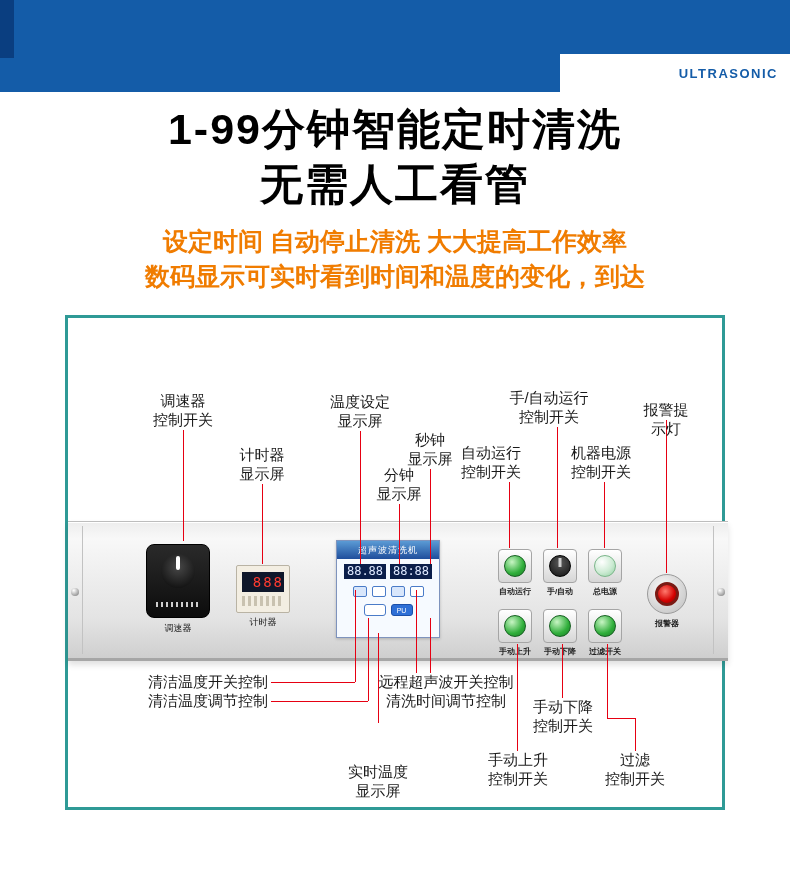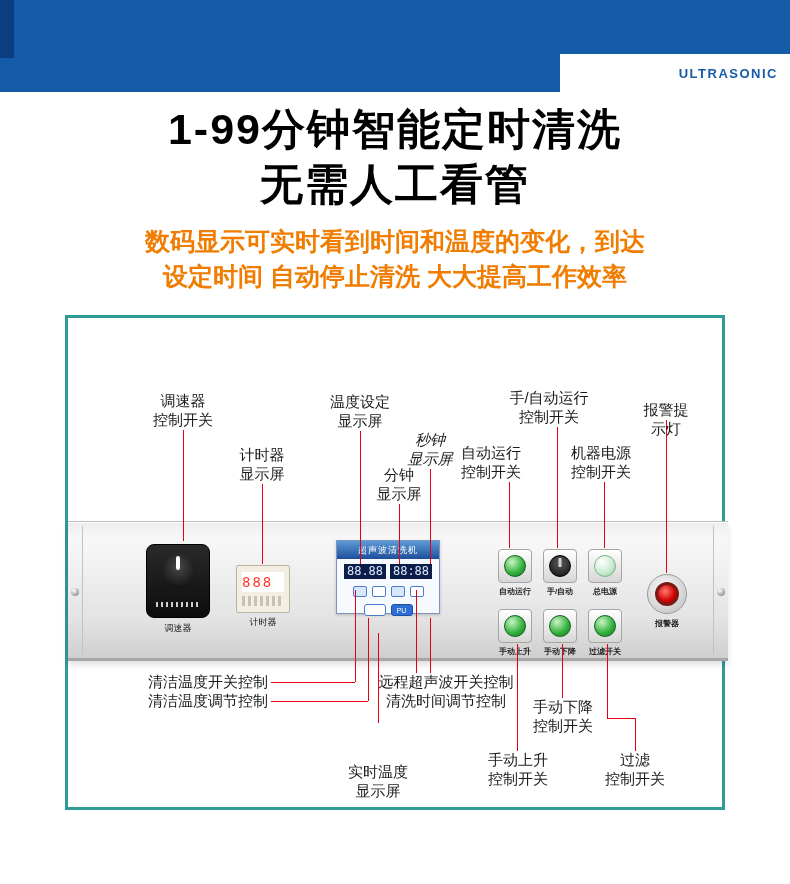--- a/index.html
+++ b/index.html
@@ -36,21 +36,21 @@
     position:relative; width:660px; height:495px; margin:21px auto 0;
     border:3px solid #2f9a96; background:#fff;
   }
 
   .callout {
     position:absolute; transform:translateX(-50%);
     text-align:center; font-size:15px; line-height:1.25;
     color:#1a1a1a; white-space:pre-line; z-index:7;
   }
   .ct0{left:115px;top:74px;} .ct1{left:194px;top:128px;} .ct2{left:292px;top:75px;}
-  .ct3{left:362px;top:113px;font-style:italic;} .ct4{left:331px;top:148px;} .ct5{left:481px;top:71px;}
+  .ct3{left:362px;top:113px;} .ct4{left:331px;top:148px;} .ct5{left:481px;top:71px;}
   .ct6{left:423px;top:126px;} .ct7{left:533px;top:126px;} .ct8{left:598px;top:83px;}
   .cb0{left:140px;top:355px;} .cb1{left:310px;top:405px;margin-top:40px;} .cb2{left:378px;top:355px;}
   .cb3{left:495px;top:380px;} .cb4{left:450px;top:433px;} .cb5{left:567px;top:433px;}
 
   
   .rline { position:absolute; background:#e60012; z-index:6; width:1px; }
   .rline.h { height:1px; }
   .lv-ct0{left:115px;top:112px;height:111px;} .lv-ct1{left:194px;top:166px;height:80px;}
   .lv-ct2{left:292px;top:113px;height:133px;} .lv-ct3{left:362px;top:151px;height:95px;}
   .lv-ct4{left:331px;top:186px;height:60px;} .lv-ct5{left:489px;top:109px;height:121px;}
@@ -93,28 +93,28 @@
     background:radial-gradient(circle at 50% 38%,#484848,#050505); position:relative; }
   .knob::after { content:""; position:absolute; left:50%; top:2px; width:4px; height:14px;
     background:#fff; transform:translateX(-50%); border-radius:2px; }
   .speed-ctrl .sc-strip { width:70%; height:5px; margin:14px auto 0;
     background:repeating-linear-gradient(90deg,#cfcfcf 0 2px,transparent 2px 5px); }
   .speed-label { left:80px; top:100px; width:60px; }
 
   
   .timer { position:absolute; left:168px; top:43px; width:54px; height:48px;
     background:#f3eee2; border:1px solid #b9b3a4; border-radius:2px; padding:6px 5px; }
-  .timer-screen { height:20px; background:#ffffff; color:#ff3b30; text-align:left;
+  .timer-screen { height:20px; background:#0f172a; color:#ff3b30; text-align:right;
     font-family:"DejaVu Sans Mono",monospace; font-size:14px; line-height:20px; letter-spacing:2px; }
   .timer-dial { height:10px; margin-top:4px;
     background:repeating-linear-gradient(90deg,#c9c2b0 0 3px,#f3eee2 3px 6px); }
   .timer-label { left:165px; top:94px; width:60px; }
 
   
-  .controller { position:absolute; left:268px; top:18px; width:104px; height:74px;
+  .controller { position:absolute; left:268px; top:18px; width:104px; height:98px;
     border:1px solid #7e93bd; background:#f6faff; box-shadow:0 1px 3px rgba(0,0,0,.2); }
   .controller-header { height:18px; background:linear-gradient(180deg,#5b9bd5,#1f4e9c);
     color:#fff; font-size:9px; line-height:18px; text-align:center; letter-spacing:1px; }
   .displays { display:flex; gap:4px; justify-content:center; margin-top:5px; }
   .disp { width:42px; height:15px; background:#0b1e4a; color:#dfe9ff; text-align:center;
     font-family:"DejaVu Sans Mono",monospace; font-size:12px; line-height:15px; }
   .ctl-row { display:flex; gap:5px; justify-content:center; margin-top:7px; }
   .mini-btn { width:14px; height:11px; background:#fff; border:1px solid #4a7bc8;
     border-radius:2px; cursor:pointer; }
   .mini-btn.fill { background:#d8e6fb; }
@@ -158,22 +158,22 @@
     <span class="brand">ULTRASONIC</span>
   </div>
 </div>
 
 <div class="hero">
   <div class="headline-line">1-99分钟智能定时清洗</div>
   <div class="headline-line">无需人工看管</div>
 </div>
 
 <div class="subtitle">
+  <div>设定时间 自动停止清洗 大大提高工作效率</div>
   <div>数码显示可实时看到时间和温度的变化，到达</div>
-  <div>设定时间 自动停止清洗 大大提高工作效率</div>
 </div>
 
 <div class="diagram">
 
   <div class="callout ct0">调速器
 控制开关</div>
   <div class="callout ct1">计时器
 显示屏</div>
   <div class="callout ct2">温度设定
 显示屏</div>

